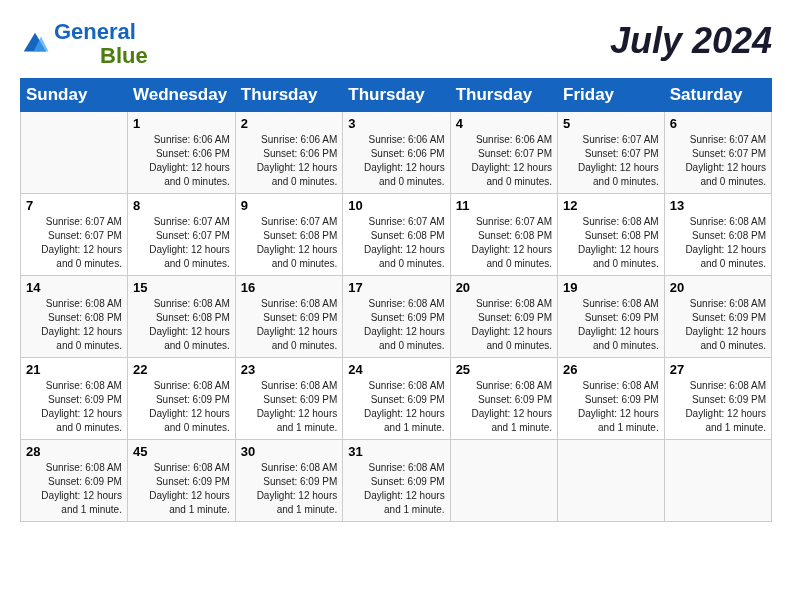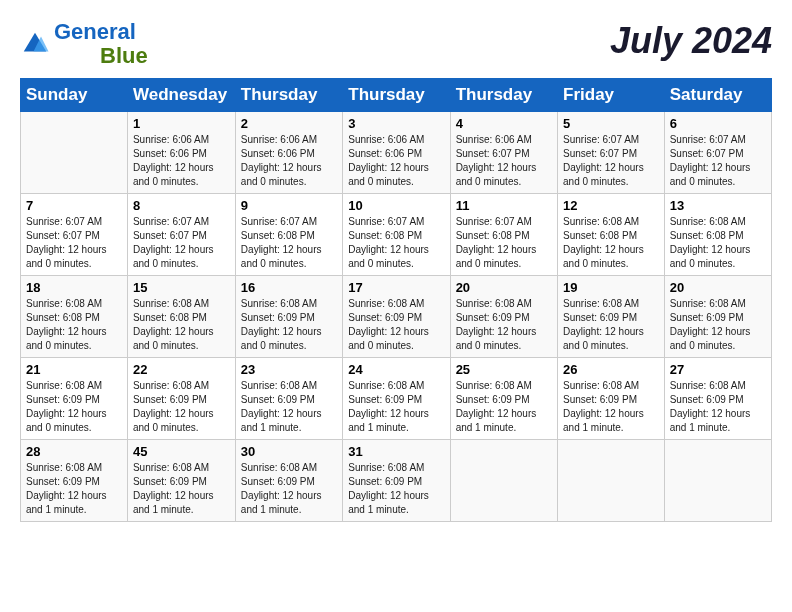--- a/index.html
+++ b/index.html
@@ -78,20 +78,21 @@
     .day-number {
       font-weight: bold;
       font-size: 13px;
       display: block;
       margin-bottom: 2px;
     }
     .day-info {
       font-size: 10px;
       color: #222;
       line-height: 1.4;
+      text-align: right;
     }
   </style>
 </head>
 <body>
 
 <div class="header">
   <div class="logo">
     <svg class="logo-icon" viewBox="0 0 40 40">
       <polygon points="20,5 35,30 5,30" fill="#1565c0"></polygon>
       <polygon points="28,10 38,30 18,30" fill="#42a5f5" opacity="0.7"></polygon>
@@ -210,21 +211,21 @@
         <td>
           <span class="day-number">13</span>
           <div class="day-info" style="white-space: pre-line;">Sunrise: 6:08 AM
 Sunset: 6:08 PM
 Daylight: 12 hours
 and 0 minutes.</div>
         </td>
       </tr>
       <tr>
         <td>
-          <span class="day-number">18</span>
+          <span class="day-number">14</span>
           <div class="day-info" style="white-space: pre-line;">Sunrise: 6:08 AM
 Sunset: 6:08 PM
 Daylight: 12 hours
 and 0 minutes.</div>
         </td>
         <td>
           <span class="day-number">15</span>
           <div class="day-info" style="white-space: pre-line;">Sunrise: 6:08 AM
 Sunset: 6:08 PM
 Daylight: 12 hours

